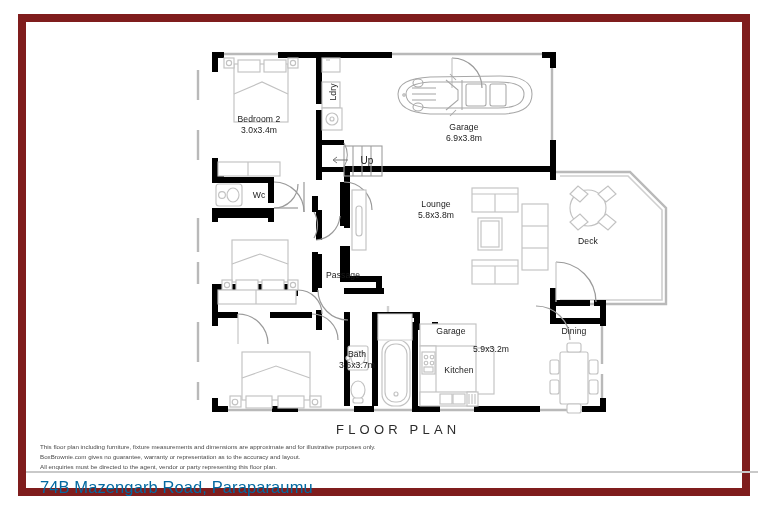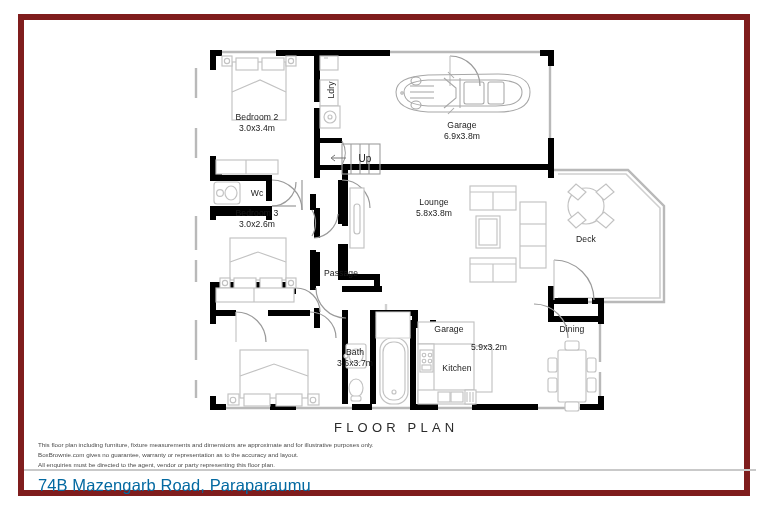--- a/index.html
+++ b/index.html
@@ -3,21 +3,21 @@
 <meta charset="utf-8">
 <title>Floor Plan</title>
 <style>
   html,body{margin:0;padding:0;background:#ffffff;}
   body{width:768px;height:512px;overflow:hidden;
        font-family:"Liberation Sans","DejaVu Sans",sans-serif;color:#111;}
   #page{position:relative;width:768px;height:512px;background:#fff;}
 
   
   #frame{position:absolute;left:18px;top:14px;width:732px;height:482px;
-         border:6px solid #7f1d1d;background:#fff;box-sizing:border-box;}
+         border:8px solid #7f1d1d;background:#fff;box-sizing:border-box;}
 
   
   #plan{position:absolute;left:0;top:0;width:732px;height:482px;}
   #plan svg{display:block;}
 
   
   .lbl{position:absolute;font-size:8.6px;color:#1a1a1a;white-space:nowrap;
        text-align:center;line-height:1.28;letter-spacing:.1px;}
   .lbl .rm{display:block;}
   .lbl .dim{display:block;}
@@ -349,24 +349,20 @@
           <path d="M352 292 L386 292 L386 318 L352 318 Z" stroke="#d4d4d4"></path>
         </g>
       </svg>
     </div>
 
     <div class="lbl" style="left:194px;top:92px;width:78px;">
       <span class="rm">Bedroom 2</span>
       <span class="dim">3.0x3.4m</span>
     </div>
 
-    <div class="lbl" style="left:194px;top:188px;width:78px;">
-      <span class="rm">Bedroom 3</span>
-      <span class="dim">3.0x2.6m</span>
-    </div>
 
 
     <div class="lbl" style="left:396px;top:100px;width:84px;">
       <span class="rm">Garage</span>
       <span class="dim">6.9x3.8m</span>
     </div>
 
     <div class="lbl" style="left:368px;top:177px;width:84px;">
       <span class="rm">Lounge</span>
       <span class="dim">5.8x3.8m</span>

